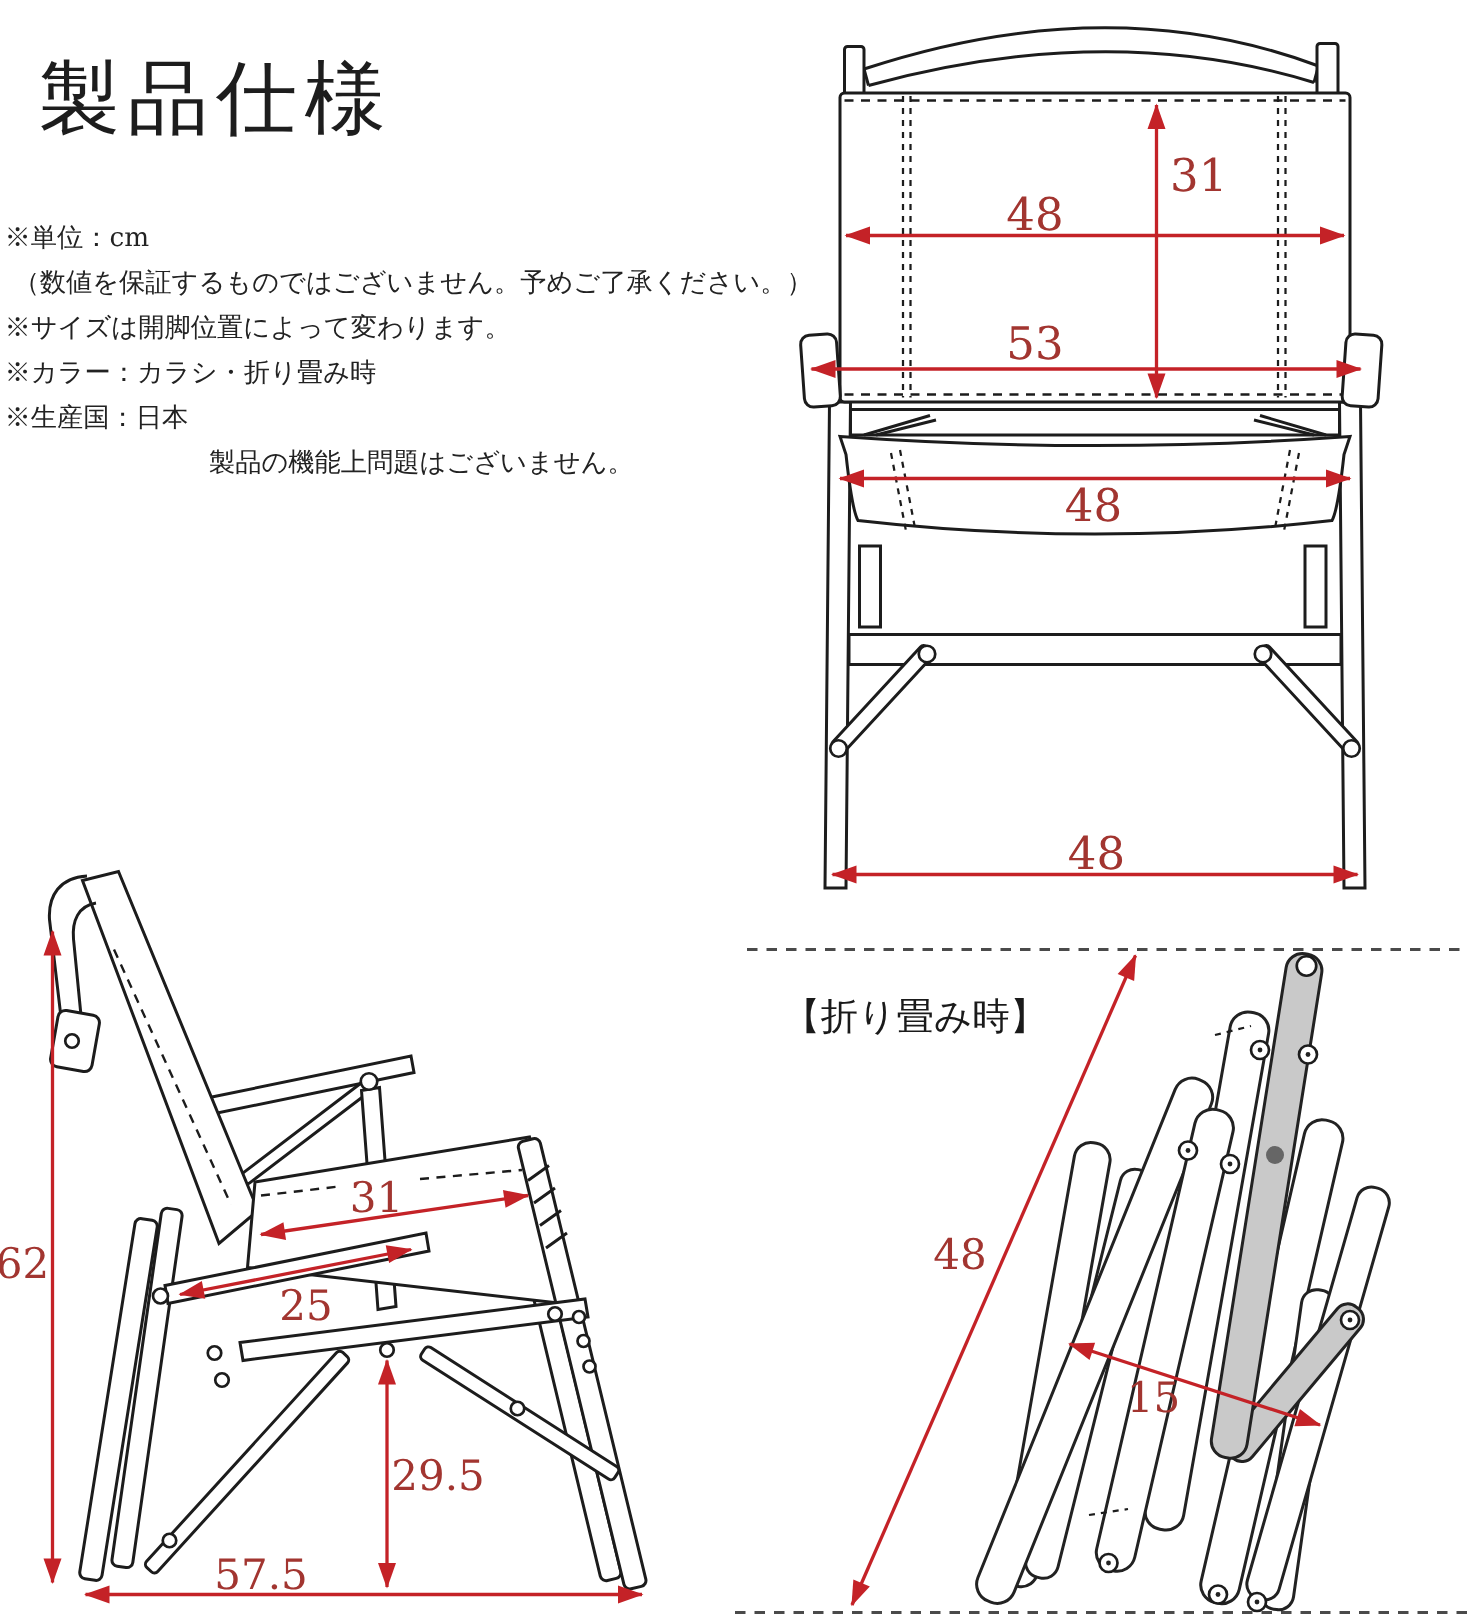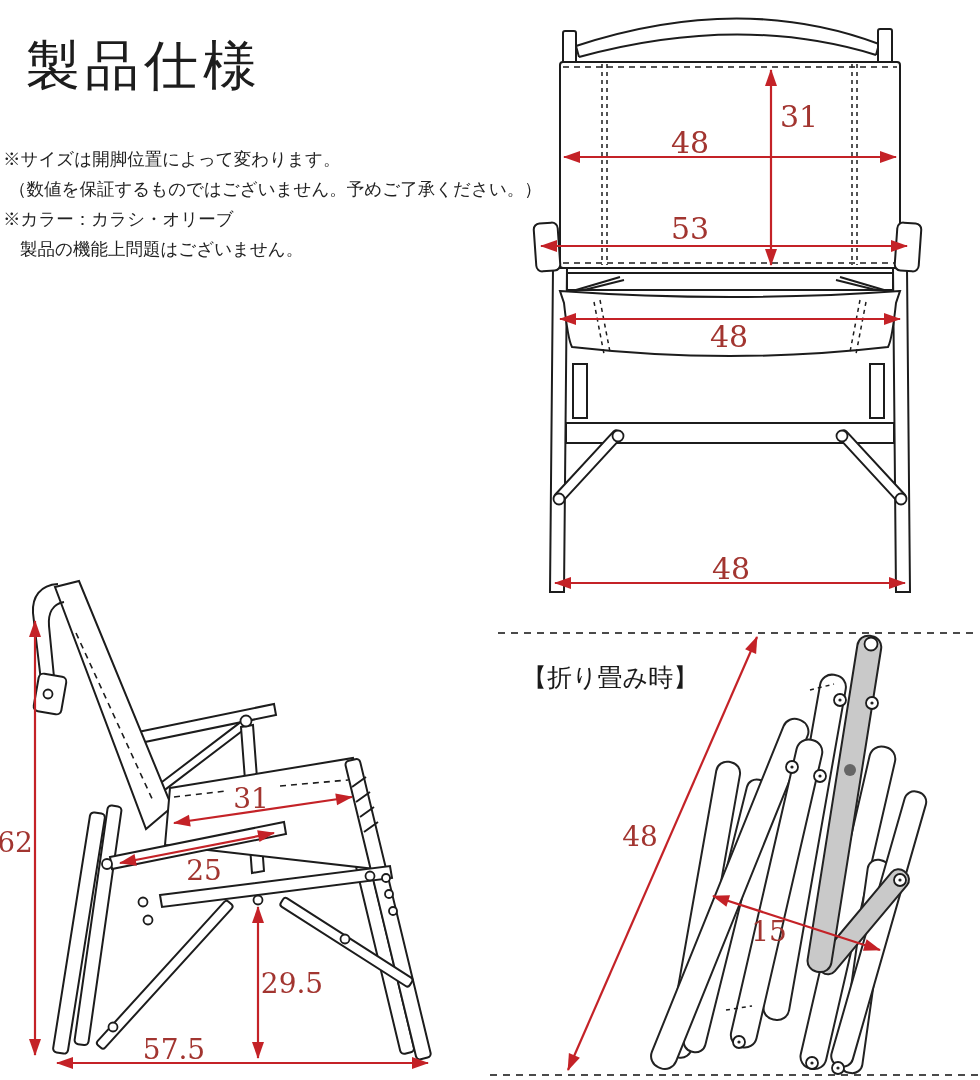--- a/index.html
+++ b/index.html
@@ -3,42 +3,44 @@
 <meta charset="utf-8">
 <style>
   html,body{margin:0;padding:0;}
   body{width:980px;height:1080px;background:#ffffff;position:relative;overflow:hidden;
        font-family:"DejaVu Serif","Liberation Serif",serif;color:#1c1c1c;}
   .page-title{position:absolute;left:8px;top:30px;font-size:54px;letter-spacing:5px;
        font-weight:400;color:#1d1d1d;white-space:nowrap;margin-left:18px;}
   .notes{position:absolute;left:3px;top:144px;font-size:17.5px;line-height:30px;color:#222;}
   .note-line{white-space:nowrap;}
   .note-paren{padding-left:6px;}
-  .note-cont{padding-left:17px;}
+  .note-cont{padding-left:17px;text-align:center;}
   svg{position:absolute;}
   svg text{font-family:"DejaVu Serif","Liberation Serif",serif;}
   .dim-text{fill:#a23530;}
   .blk{stroke:#1c1c1c;fill:none;stroke-width:2;}
   .blkf{stroke:#1c1c1c;fill:#ffffff;stroke-width:2;}
   .dash{stroke:#1c1c1c;fill:none;stroke-width:1.6;stroke-dasharray:6 5;}
   .dash2{stroke:#1c1c1c;fill:none;stroke-width:1.5;stroke-dasharray:4 4;}
   .red{stroke:#c42227;stroke-width:2.2;fill:none;}
   .piv{stroke:#1c1c1c;fill:#ffffff;stroke-width:1.8;}
   .grayf{stroke:#222222;fill:#c9c9c9;stroke-width:2;}
   .stick{stroke:#222222;fill:#ffffff;stroke-width:2;}
 </style>
 </head>
 <body>
 
 <div class="page-title">製品仕様</div>
 
 <div class="notes">
+  <div class="note-line">※単位：cm</div>
+  <div class="note-line note-paren">（数値を保証するものではございません。予めご了承ください。）</div>
   <div class="note-line">※サイズは開脚位置によって変わります。</div>
-  <div class="note-line note-paren">（数値を保証するものではございません。予めご了承ください。）</div>
-  <div class="note-line">※カラー：カラシ・オリーブ</div>
+  <div class="note-line">※カラー：カラシ・折り畳み時</div>
+  <div class="note-line">※生産国：日本</div>
   <div class="note-line note-cont">製品の機能上問題はございません。</div>
 </div>
 
 <svg style="left:500px;top:0;" width="480" height="600" viewBox="0 0 480 600">
   <defs>
     <marker id="ah" markerUnits="userSpaceOnUse" markerWidth="20" markerHeight="14" refX="17" refY="7" orient="auto-start-reverse">
       <path d="M1,1 L18,7 L1,13 Z" fill="#c42227"></path>
     </marker>
   </defs>
 

